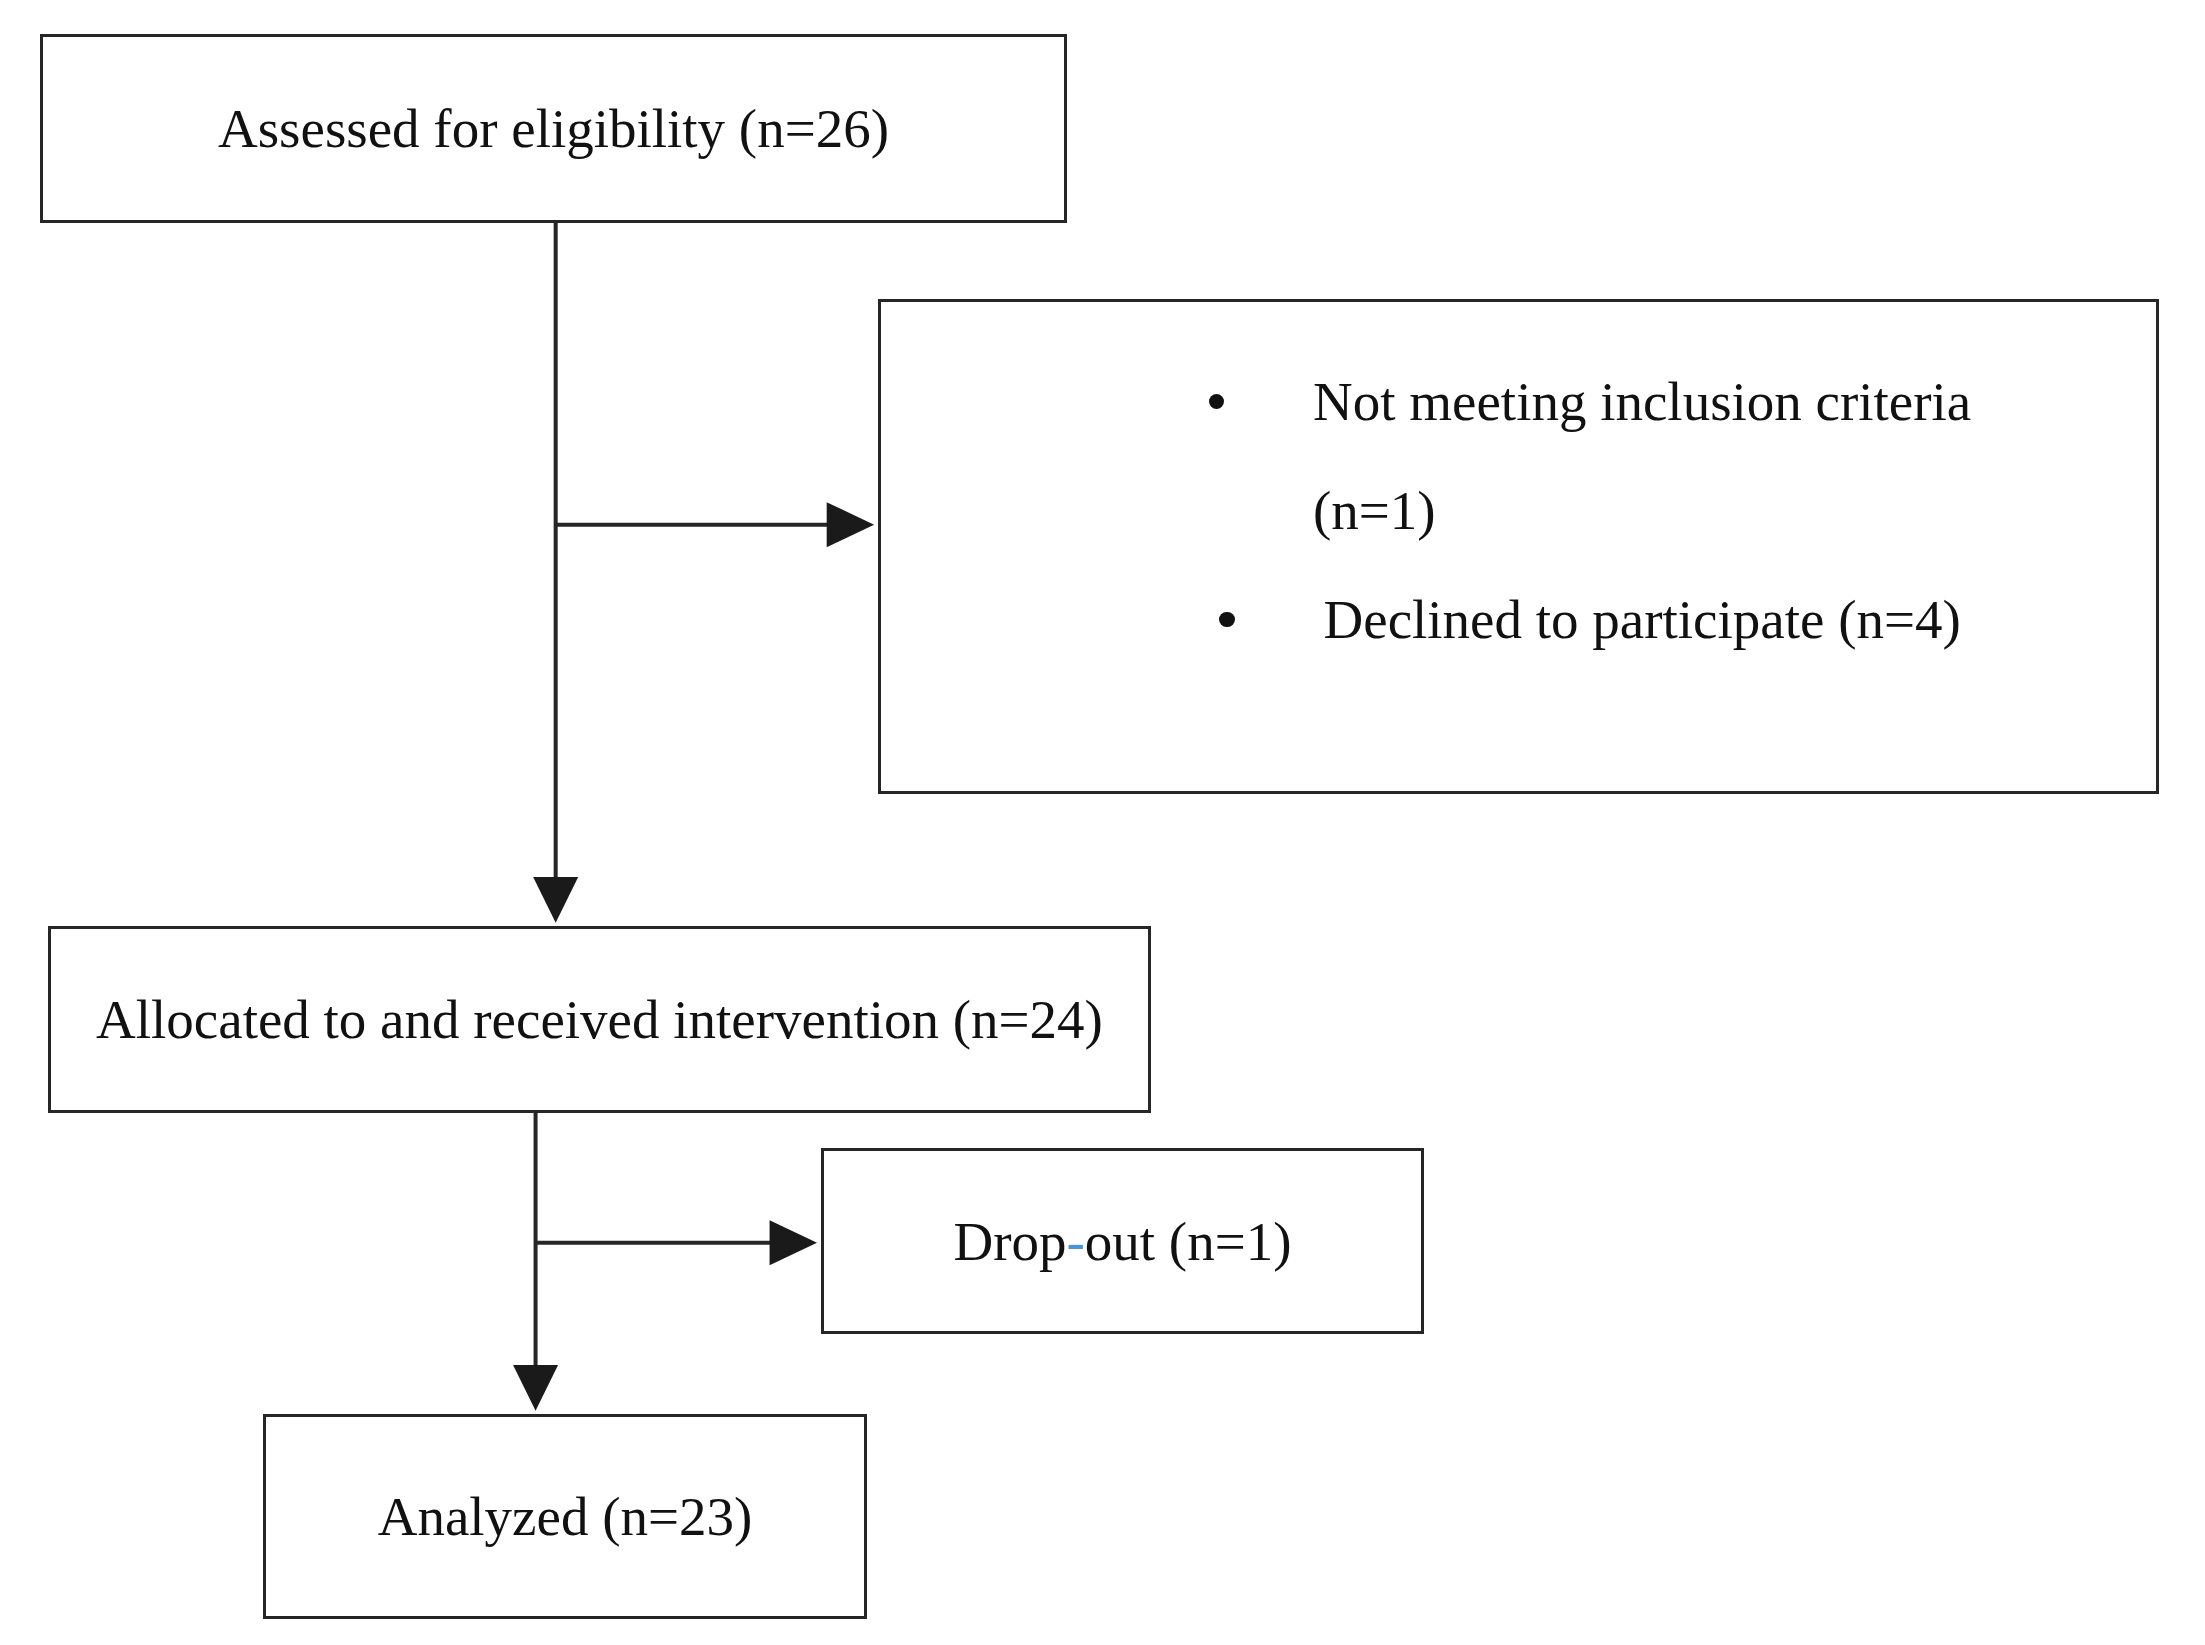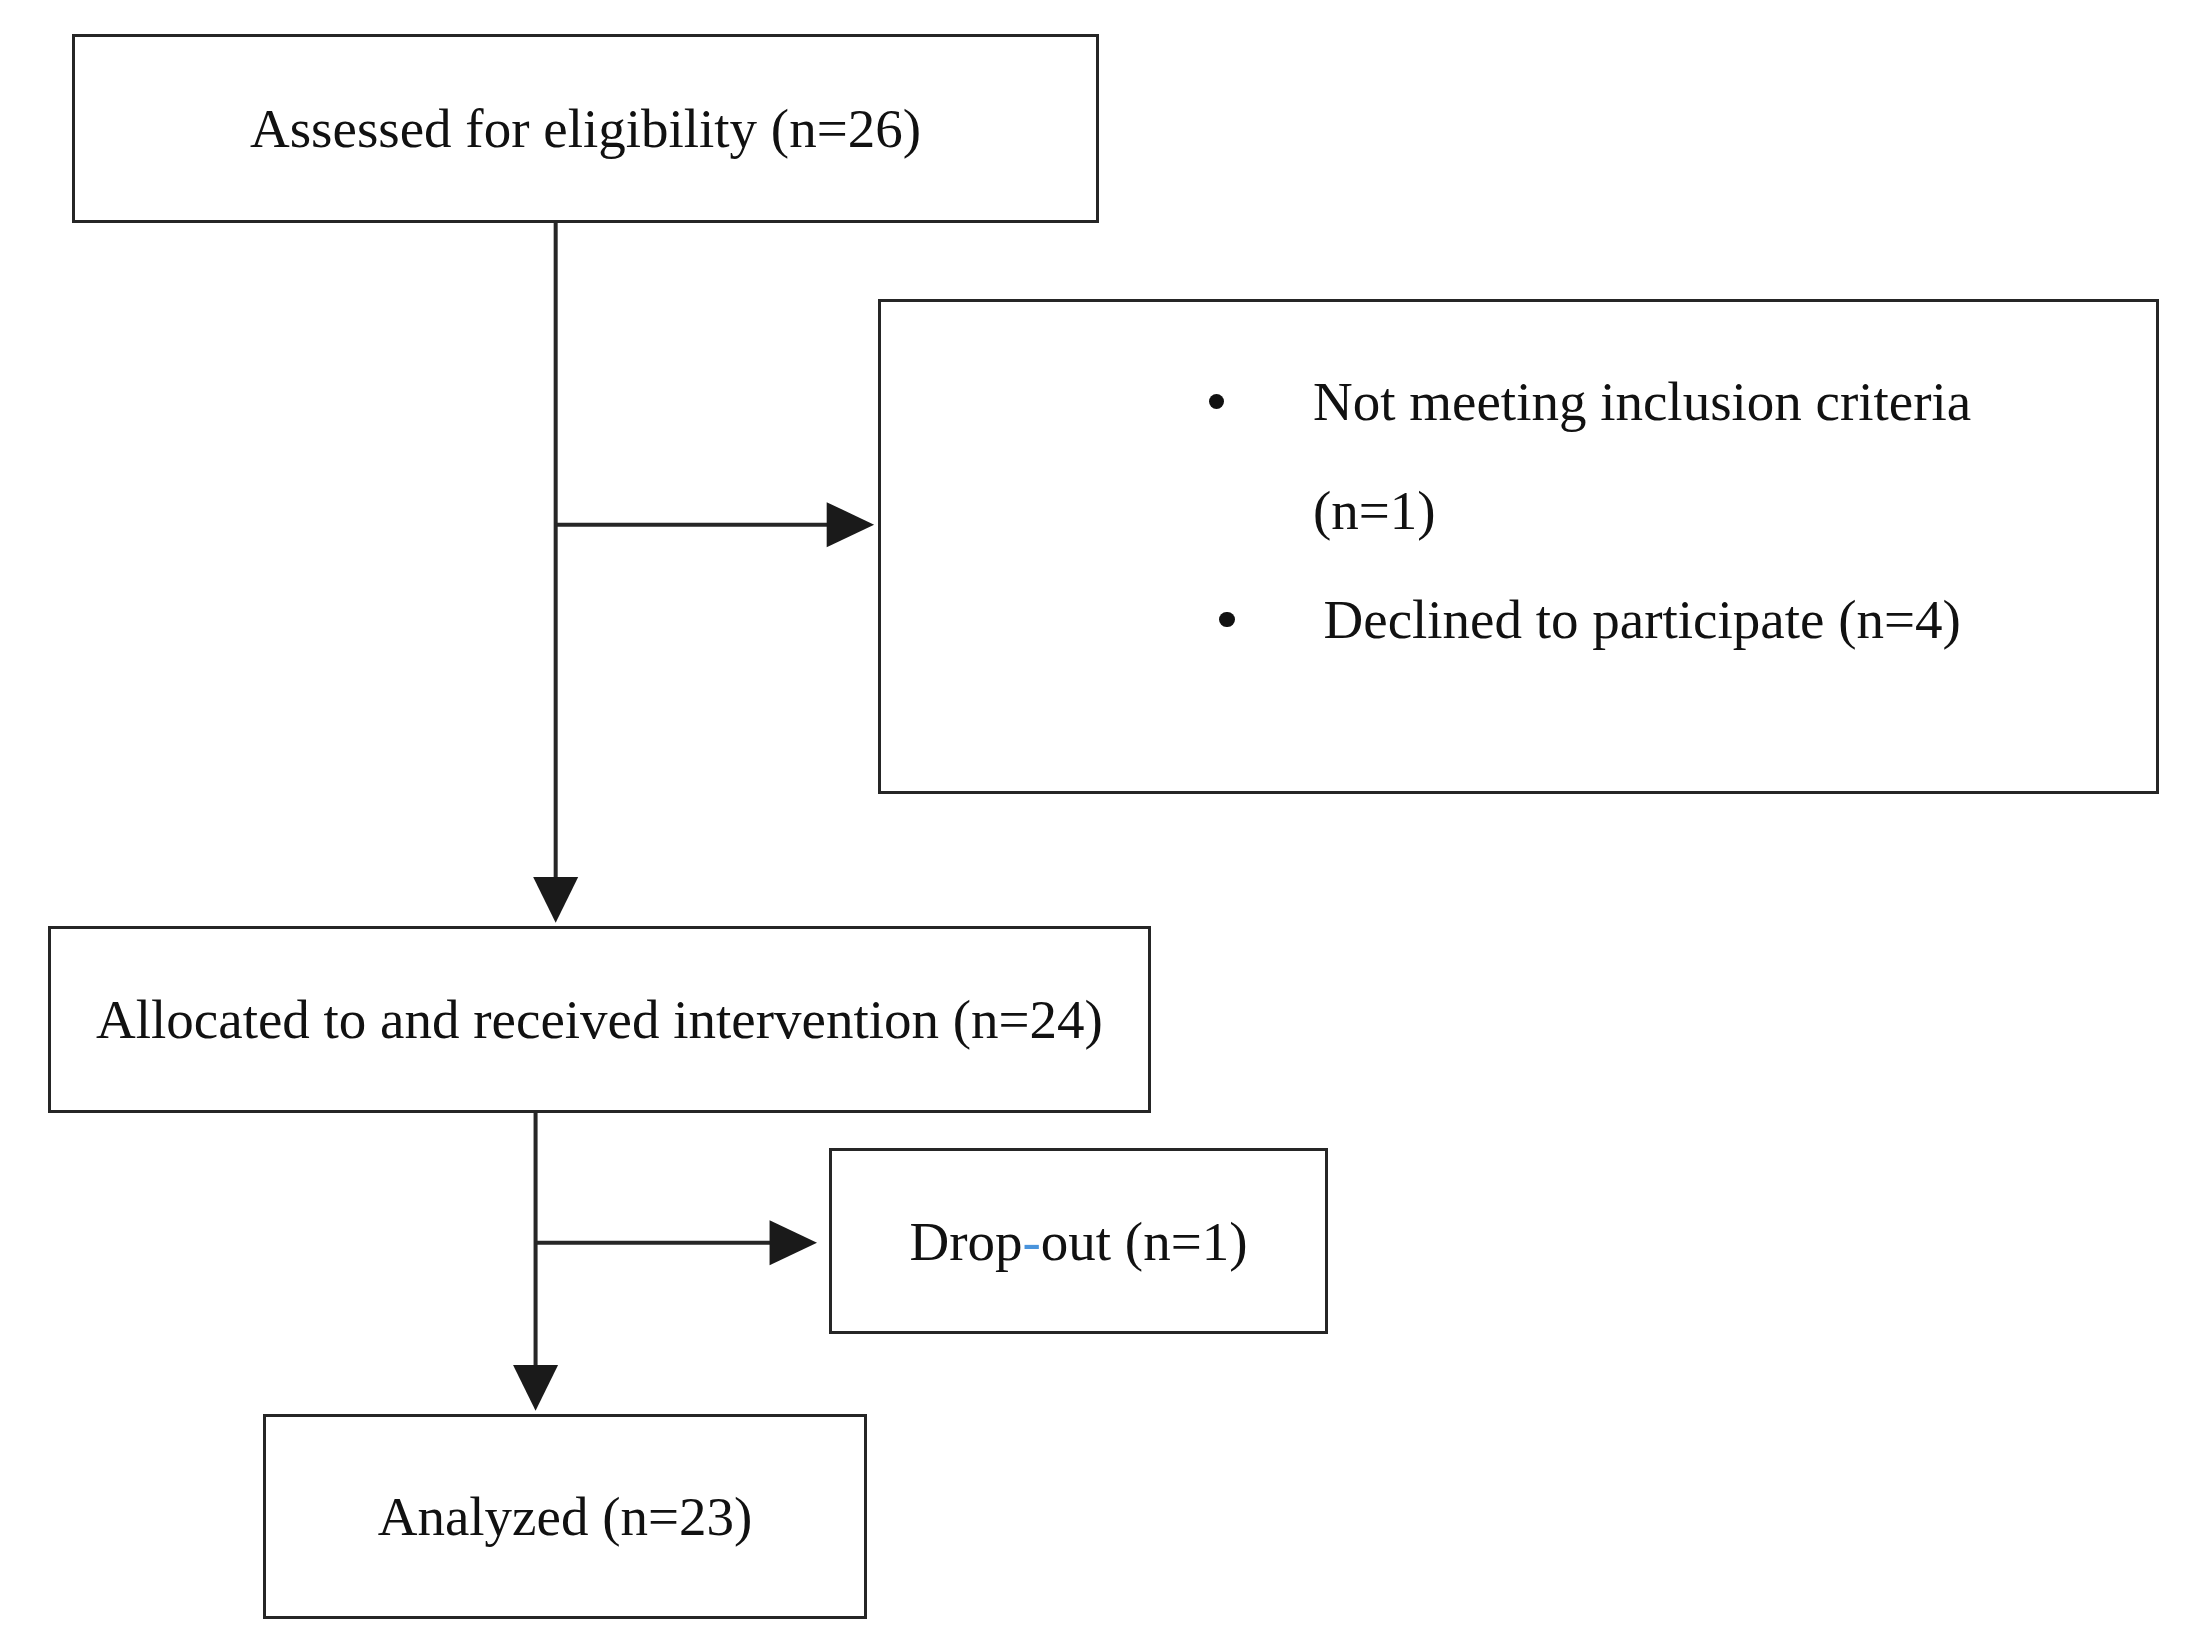--- a/index.html
+++ b/index.html
@@ -18,25 +18,25 @@
     border: 3.2px solid #262626;
     background: #ffffff;
     box-sizing: border-box;
   }
   .center {
     display: flex;
     align-items: center;
     justify-content: center;
     text-align: center;
   }
-  #box-assessed  { left: 72px;   top: 34px;   width: 1027px; height: 189px; }
+  #box-assessed  { left: 40px;   top: 34px;   width: 1027px; height: 189px; }
   #box-excluded  { left: 878px; top: 299px;  width: 1281px; height: 495px;
                    padding: 45px 24px 0 48px; }
   #box-allocated { left: 48px;   top: 926px; width: 1103px; height: 187px; }
-  #box-dropout   { left: 821px; top: 1148px; width: 499px;  height: 186px; margin-left: 8px; }
+  #box-dropout   { left: 821px; top: 1148px; width: 603px;  height: 186px; }
   #box-analyzed  { left: 263px;  top: 1414px; width: 604px;  height: 205px; }
 
   .x-heading { line-height: 109px; }
   .x-item { display: flex; justify-content: center; }
   .dot {
     width: 15.3px; height: 15.3px; border-radius: 50%;
     background: #111111; flex: none;
     margin: 47px 0 0 119px;
   }
   .x-lines { margin-left: 89px; line-height: 109px; }

